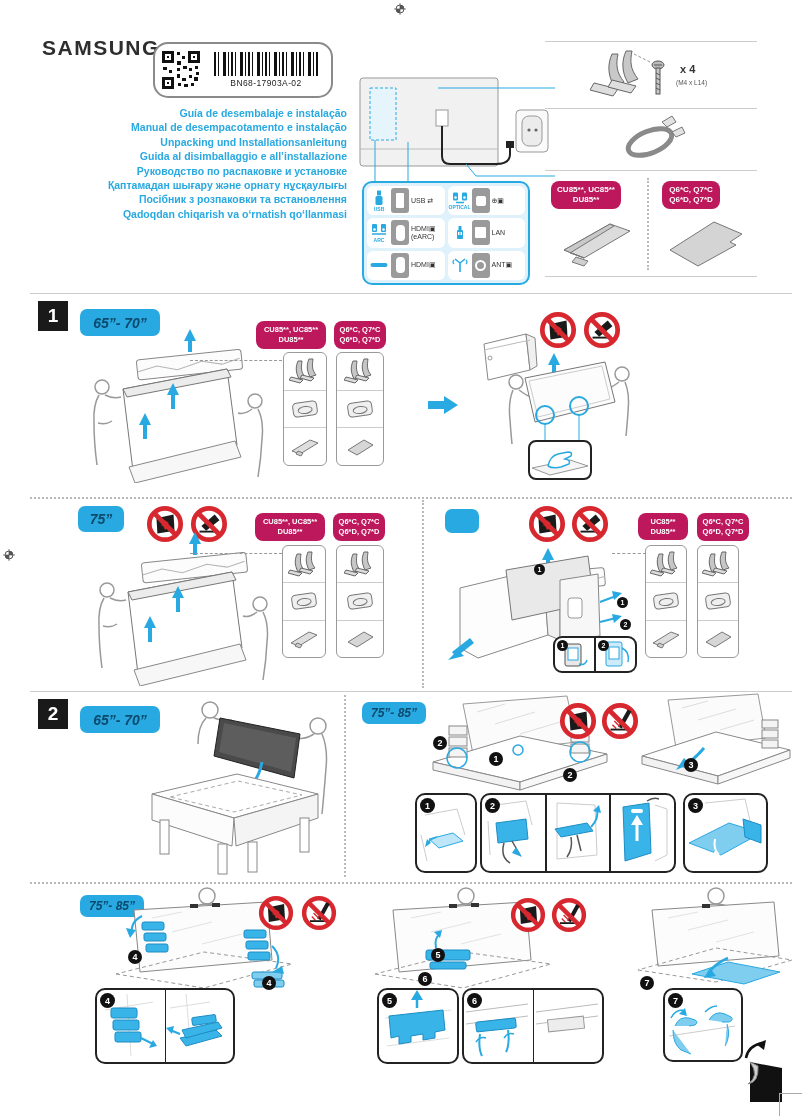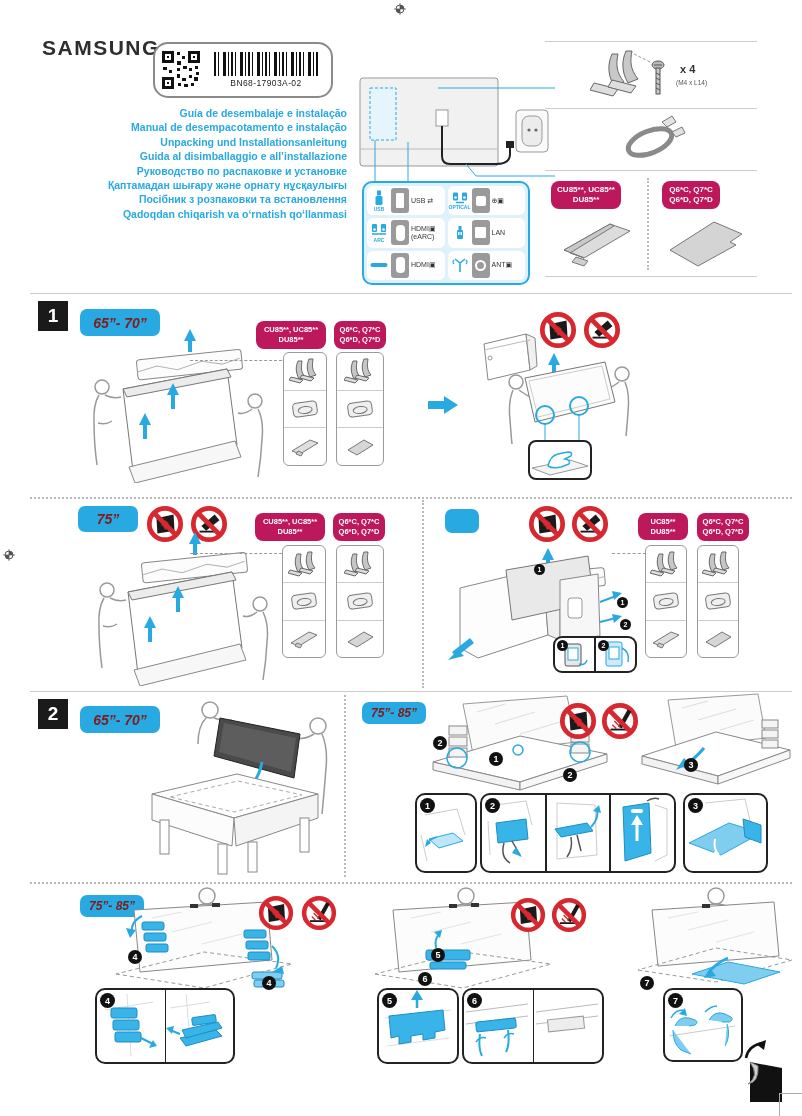--- a/index.html
+++ b/index.html
@@ -28,21 +28,21 @@
   .pb-lan i{width:11px;height:11px;border-radius:1px;}
   .pb-ant i{width:11px;height:11px;border-radius:50%;border:2.5px solid #fff;background:#9a9a9a;box-sizing:border-box;}
   .pline{font-size:7px;color:#333;white-space:pre-line;line-height:1.15;}
   
   .hline{position:absolute;height:1px;background:#ccc;}
   .dot-h{position:absolute;border-top:2px dotted #b9b9b9;}
   .dot-v{position:absolute;border-left:2px dotted #b9b9b9;}
   .dash-h{position:absolute;border-top:1px dashed #999;}
   
   .num-badge{position:absolute;width:30px;height:30px;background:#1A1A1A;color:#fff;font-size:19px;font-weight:bold;display:flex;align-items:center;justify-content:center;}
-  .size-badge{position:absolute;background:#29A9E1;color:#7f1d1d;font-weight:bold;font-style:italic;border-radius:7px;display:flex;align-items:center;justify-content:center;}
+  .size-badge{position:absolute;background:#29A9E1;color:#0c4a6e;font-weight:bold;font-style:italic;border-radius:7px;display:flex;align-items:center;justify-content:center;}
   .model-badge{position:absolute;background:#be185d;color:#fff;font-weight:bold;border-radius:8px;display:flex;flex-direction:column;align-items:center;justify-content:center;text-align:center;line-height:1.3;}
   
   .itembox{position:absolute;border:1.5px solid #9a9a9a;border-radius:6px;background:#fff;display:flex;flex-direction:column;box-sizing:border-box;}
   .itembox .cell{flex:1;display:flex;align-items:center;justify-content:center;border-top:1px solid #ccc;}
   .itembox .cell:first-child{border-top:none;}
   
   .marker{position:absolute;width:14px;height:14px;border-radius:50%;background:#111;color:#fff;font-size:9px;font-weight:bold;display:flex;align-items:center;justify-content:center;z-index:5;}
   .panel{position:absolute;background:#fff;border:2.5px solid #222;border-radius:10px;box-sizing:border-box;}
   .screw-count{position:absolute;font-size:11px;font-weight:bold;color:#333;}
   .screw-spec{position:absolute;font-size:6.5px;color:#555;}
@@ -400,21 +400,21 @@
   </svg>
 
   <div class="panel" style="left:528px;top:440px;width:64px;height:40px;border-width:2px;border-radius:8px">
     <svg class="inline" width="60" height="36" viewBox="0 0 60 36">
       <path d="M2,26 L40,18 L58,24 L20,33 Z" fill="#f5f5f5" stroke="#999"></path>
       <path d="M18,24 q2,-10 10,-12 l10,-2 q5,0 3,4 l-6,3 q6,1 4,5 l-8,3 q-8,2 -13,-1" fill="#fff" stroke="#29A9E1" stroke-width="1.5"></path>
     </svg>
   </div>
 
   <div class="dot-h" style="left:30px;top:497px;width:762px"></div>
-  <div class="size-badge" style="left:78px;top:506px;width:60px;height:26px;font-size:14px">75”</div>
+  <div class="size-badge" style="left:78px;top:506px;width:46px;height:26px;font-size:14px">75”</div>
 
   <svg style="left:146px;top:505px" width="38" height="38" viewBox="0 0 40 40">
     <circle cx="20" cy="20" r="16.5" fill="#fff" stroke="#D7282F" stroke-width="5"></circle>
     <polygon points="11,14 29,10 30,27 12,30" fill="#1a1a1a"></polygon>
     <polygon points="20,16 24,19 22,22 25,24 20,26 18,22 15,21 19,20" fill="#D7282F"></polygon>
     <line x1="9" y1="9" x2="31" y2="31" stroke="#D7282F" stroke-width="5"></line>
   </svg>
   <svg style="left:190px;top:505px" width="38" height="38" viewBox="0 0 40 40">
     <circle cx="20" cy="20" r="16.5" fill="#fff" stroke="#D7282F" stroke-width="5"></circle>
     <polygon points="12,22 26,10 31,16 17,27" fill="#1a1a1a"></polygon>

